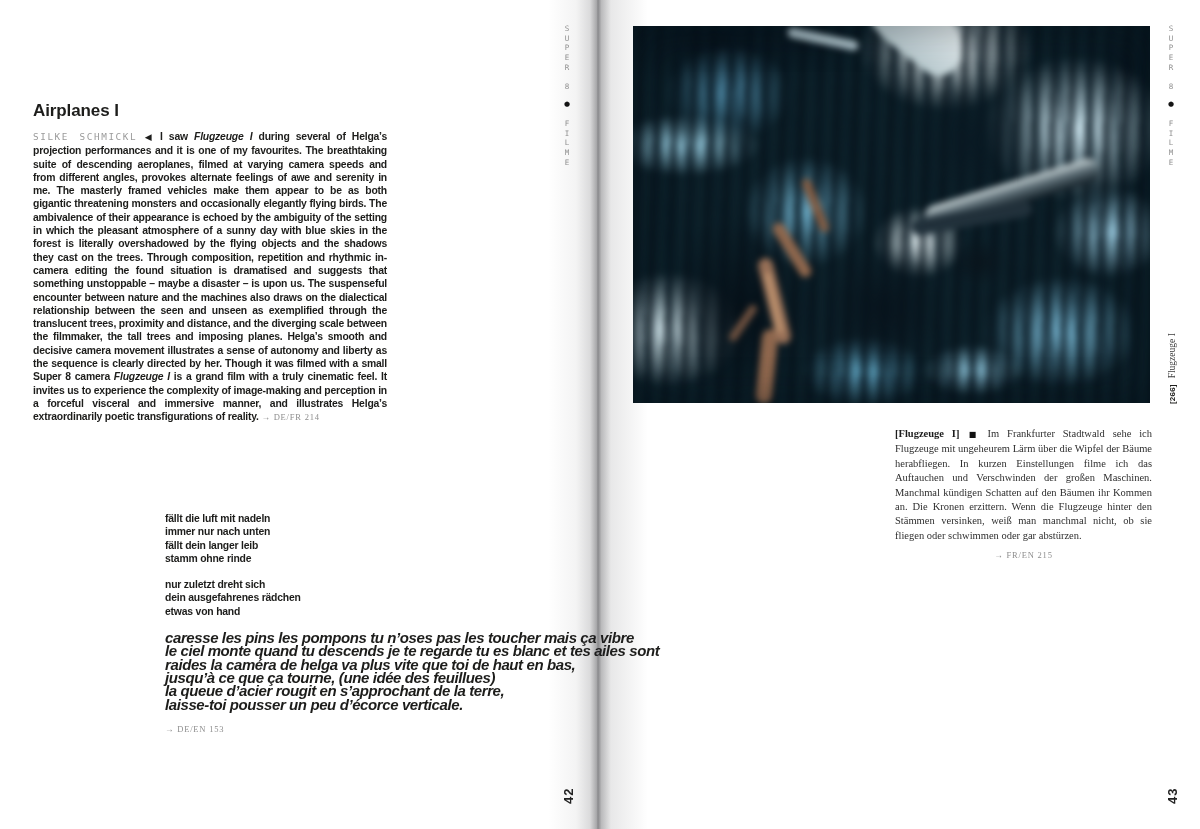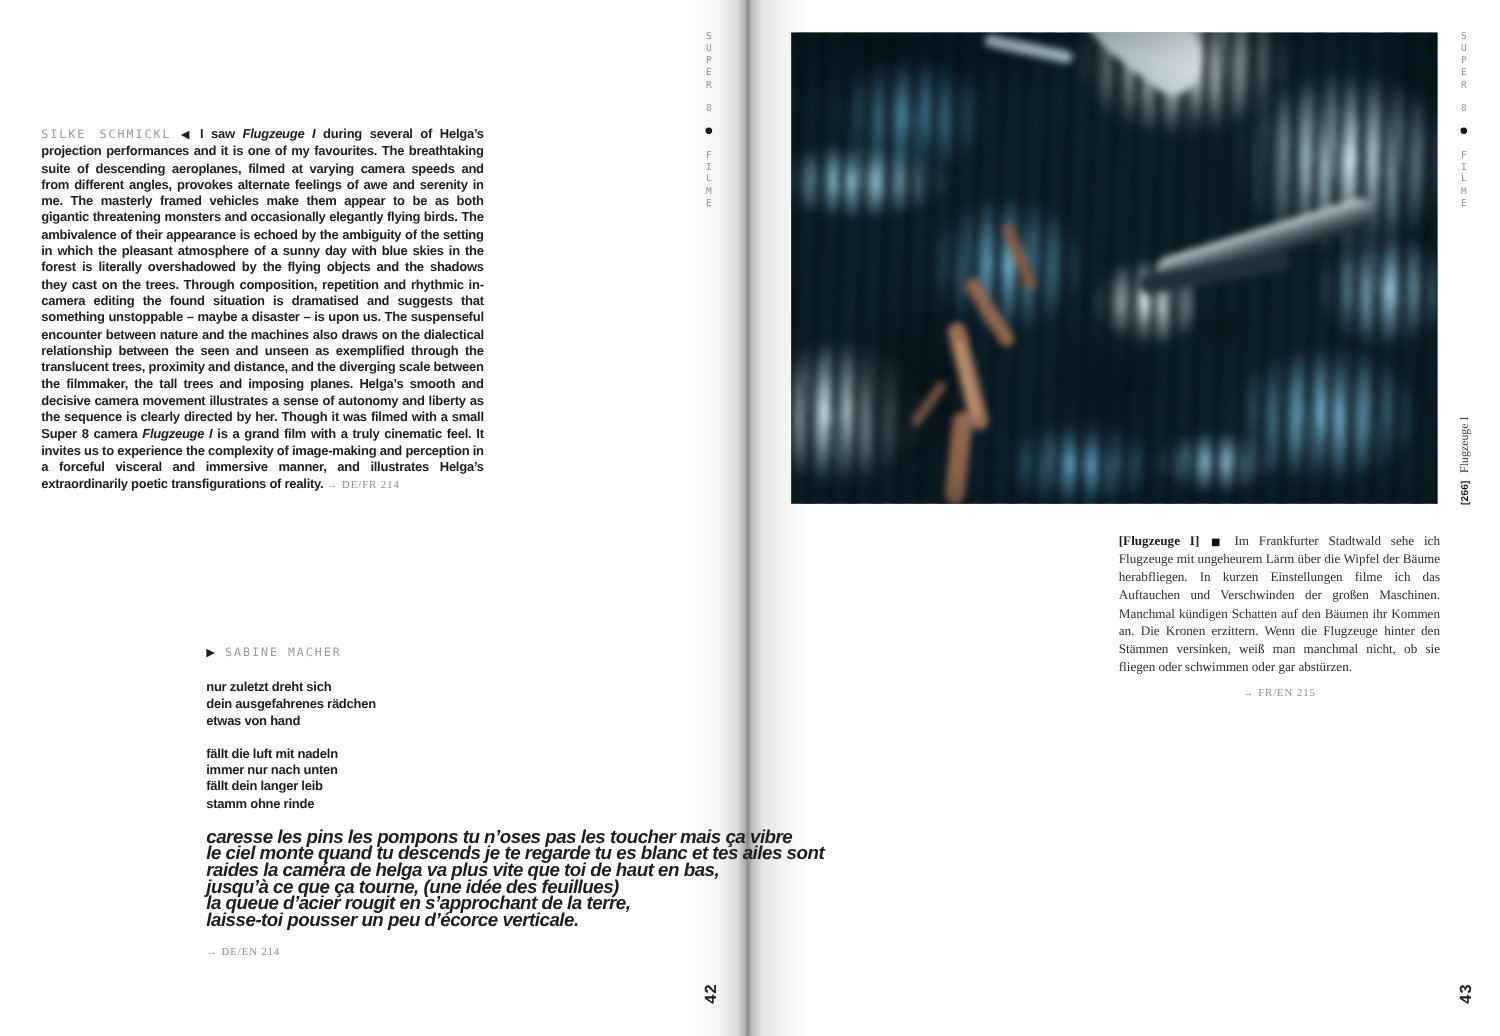--- a/index.html
+++ b/index.html
@@ -128,39 +128,39 @@
   .pagenum-left{left:561px; top:802px;}
   .pagenum-right{left:1165px; top:802px;}
   .pagenum .rin, .rot .pn{font-family:var(--sans); font-weight:700; font-size:13px; color:#222; letter-spacing:1px;}
 </style>
 </head>
 <body>
 
 <div class="spread">
 
   <section class="article">
+    <h1>Airplanes I</h1>
     <p class="body-text"><span class="author">SILKE SCHMICKL</span><span class="tri">◀</span><span><span>I saw </span><span class="seg-italic">Flugzeuge I</span><span> during several of Helga’s projection performances and it is one of my favourites. The breathtaking suite of descending aeroplanes, filmed at varying camera speeds and from different angles, provokes alternate feelings of awe and serenity in me. The masterly framed vehicles make them appear to be as both gigantic threatening monsters and occasionally elegantly flying birds. The ambivalence of their appearance is echoed by the ambiguity of the setting in which the pleasant atmosphere of a sunny day with blue skies in the forest is literally overshadowed by the flying objects and the shadows they cast on the trees. Through composition, repetition and rhythmic in-camera editing the found situation is dramatised and suggests that something unstoppable – maybe a disaster – is upon us. The suspenseful encounter between nature and the machines also draws on the dialectical relationship between the seen and unseen as exemplified through the translucent trees, proximity and distance, and the diverging scale between the filmmaker, the tall trees and imposing planes. Helga’s smooth and decisive camera movement illustrates a sense of autonomy and liberty as the sequence is clearly directed by her. Though it was filmed with a small Super 8 camera </span><span class="seg-italic">Flugzeuge I</span><span> is a grand film with a truly cinematic feel. It invites us to experience the complexity of image-making and perception in a forceful visceral and immersive manner, and illustrates Helga’s extraordinarily poetic transfigurations of reality. </span></span><span class="ref">→ DE/FR 214</span></p>
   </section>
 
   <section class="poem">
-    <p class="byline"><span class="tri">▶</span><span class="author">SABINE MACHER</span></p>
-    <div class="stanza">nur zuletzt dreht sich
-dein ausgefahrenes rädchen
-etwas von hand</div>
     <div class="stanza">fällt die luft mit nadeln
 immer nur nach unten
 fällt dein langer leib
 stamm ohne rinde</div>
+    <div class="stanza">nur zuletzt dreht sich
+dein ausgefahrenes rädchen
+etwas von hand</div>
     <div class="stanza french">caresse les pins les pompons tu n’oses pas les toucher mais ça vibre
 le ciel monte quand tu descends je te regarde tu es blanc et tes ailes sont
 raides la caméra de helga va plus vite que toi de haut en bas,
 jusqu’à ce que ça tourne, (une idée des feuillues)
 la queue d’acier rougit en s’approchant de la terre,
 laisse-toi pousser un peu d’écorce verticale.</div>
-    <span class="ref">→ DE/EN 214</span>
+    <span class="ref">→ DE/EN 153</span>
   </section>
 
   <div class="side-label left">
     <div class="sl-letters">S
 U
 P
 E
 R</div>
     <div class="sl-number">8</div>
     <div class="sl-dot">●</div>

